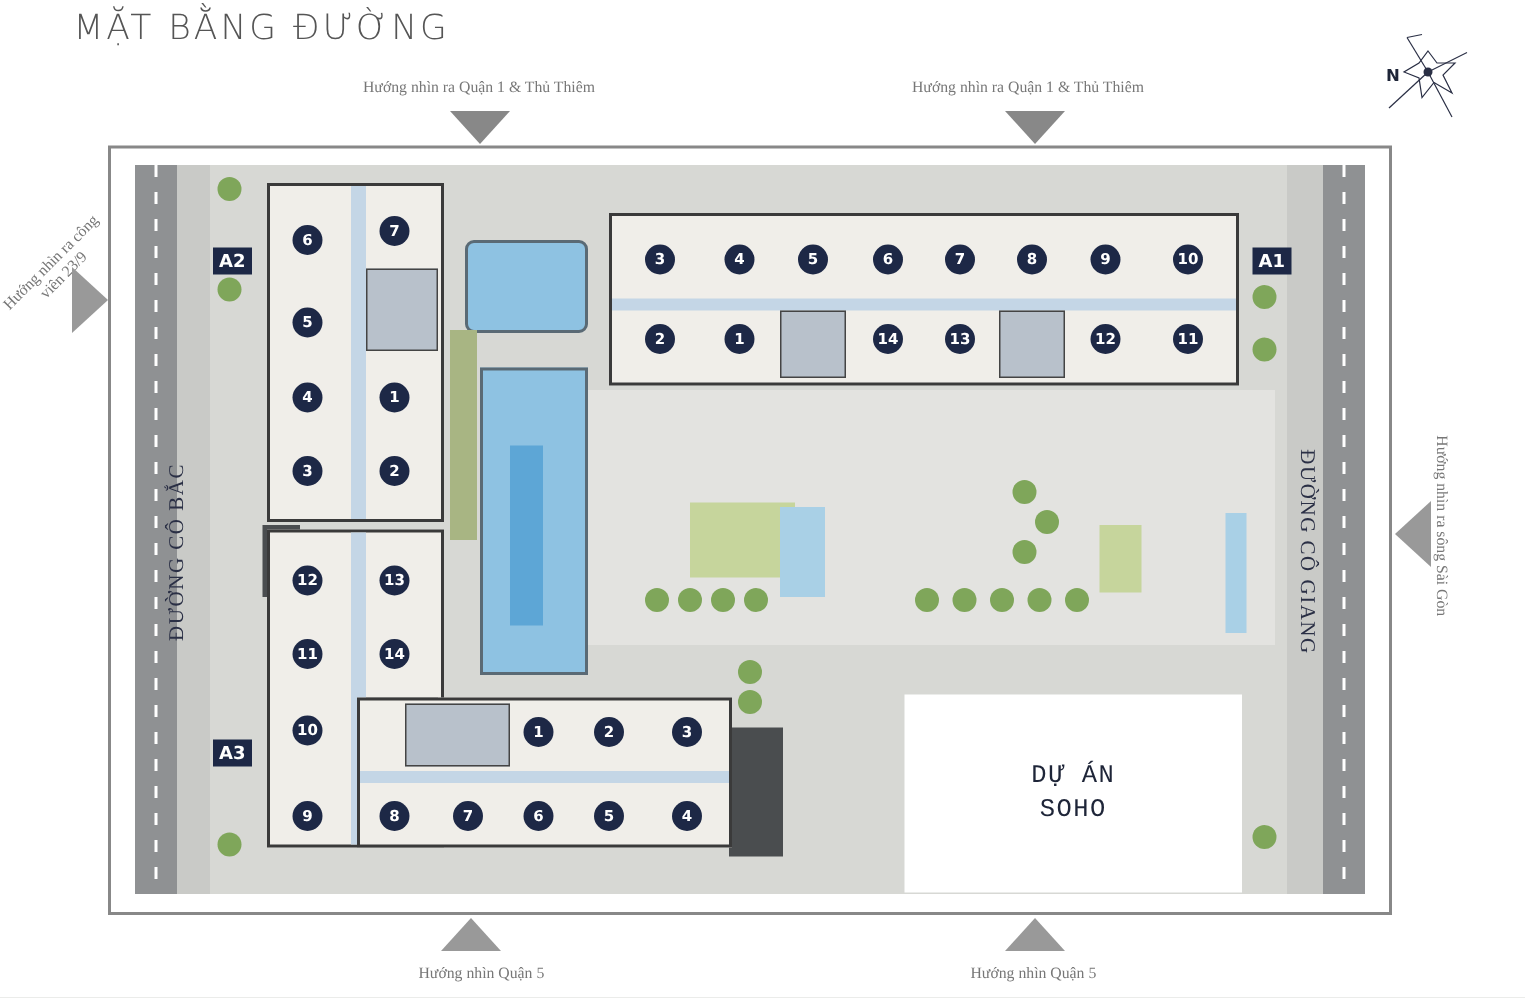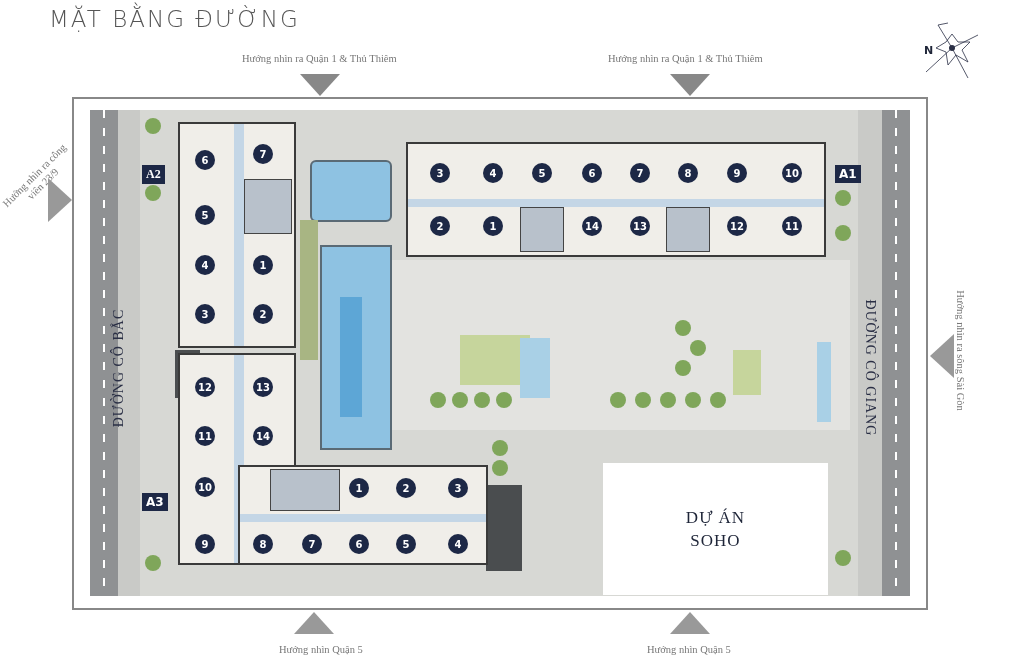--- a/index.html
+++ b/index.html
@@ -24,21 +24,21 @@
   .unit-badge { position: absolute; width: 20px; height: 20px; border-radius: 50%; background: #1d2846; color: #fff; font-family: "DejaVu Sans", sans-serif; font-weight: bold; font-size: 10px; display: flex; align-items: center; justify-content: center; }
   .core { position: absolute; background: #b8c1cb; border: 1px solid #444; }
   .pool { position: absolute; background: #8ec2e2; border: 2px solid #5a6a75; }
   .pool-inner { position: absolute; background: #5da6d6; }
   .lawn { position: absolute; background: #c6d59c; }
   .tree { position: absolute; width: 16px; height: 16px; border-radius: 50%; background: #7fa65a; }
   .plaza { position: absolute; background: #e3e3e0; }
   .water { position: absolute; background: #a9d0e6; }
   .dark-roof { position: absolute; background: #4a4d4f; }
   .soho { position: absolute; left: 603px; top: 463px; width: 225px; height: 132px; background: #fff; display: flex; flex-direction: column; align-items: center; justify-content: center; }
-  .soho span { font-family: Liberation Serif, serif; font-size: 17px; color: #1e2538; letter-spacing: 1px; line-height: 23px; }
+  .soho span { font-family: Liberation Mono, monospace; font-size: 17px; color: #1e2538; letter-spacing: 1px; line-height: 23px; }
   .compass { position: absolute; left: 918px; top: 20px; width: 70px; height: 62px; }
 </style>
 </head>
 <body>
 
 <div class="title">MẶT BẰNG ĐƯỜNG</div>
 
 <div class="view-label" style="left:242px;top:53px;">Hướng nhìn ra Quận 1 &amp; Thủ Thiêm</div>
 <div class="arrow-down" style="left:300px;top:74px;"></div>
 <div class="view-label" style="left:608px;top:53px;">Hướng nhìn ra Quận 1 &amp; Thủ Thiêm</div>
@@ -161,21 +161,21 @@
   <div class="unit-badge" style="left:637px;top:53px;">9</div>
   <div class="unit-badge" style="left:692px;top:53px;">10</div>
 
   <div class="unit-badge" style="left:340px;top:106px;">2</div>
   <div class="unit-badge" style="left:393px;top:106px;">1</div>
   <div class="unit-badge" style="left:492px;top:106px;">14</div>
   <div class="unit-badge" style="left:540px;top:106px;">13</div>
   <div class="unit-badge" style="left:637px;top:106px;">12</div>
   <div class="unit-badge" style="left:692px;top:106px;">11</div>
 
-  <div class="badge-block" style="left:52px;top:55px;font-family:Liberation Serif, serif;">A2</div>
+  <div class="badge-block" style="left:52px;top:55px;">A2</div>
   <div class="badge-block" style="left:52px;top:383px;">A3</div>
   <div class="badge-block" style="left:745px;top:55px;">A1</div>
 
   <div class="road-name" style="left:-30px;top:250px;transform:rotate(-90deg);">ĐƯỜNG CÔ BẮC</div>
   <div class="road-name" style="left:712px;top:250px;transform:rotate(90deg);">ĐƯỜNG CÔ GIANG</div>
 </div>
 
 <div class="soho">
   <span>DỰ ÁN</span>
   <span>SOHO</span>

